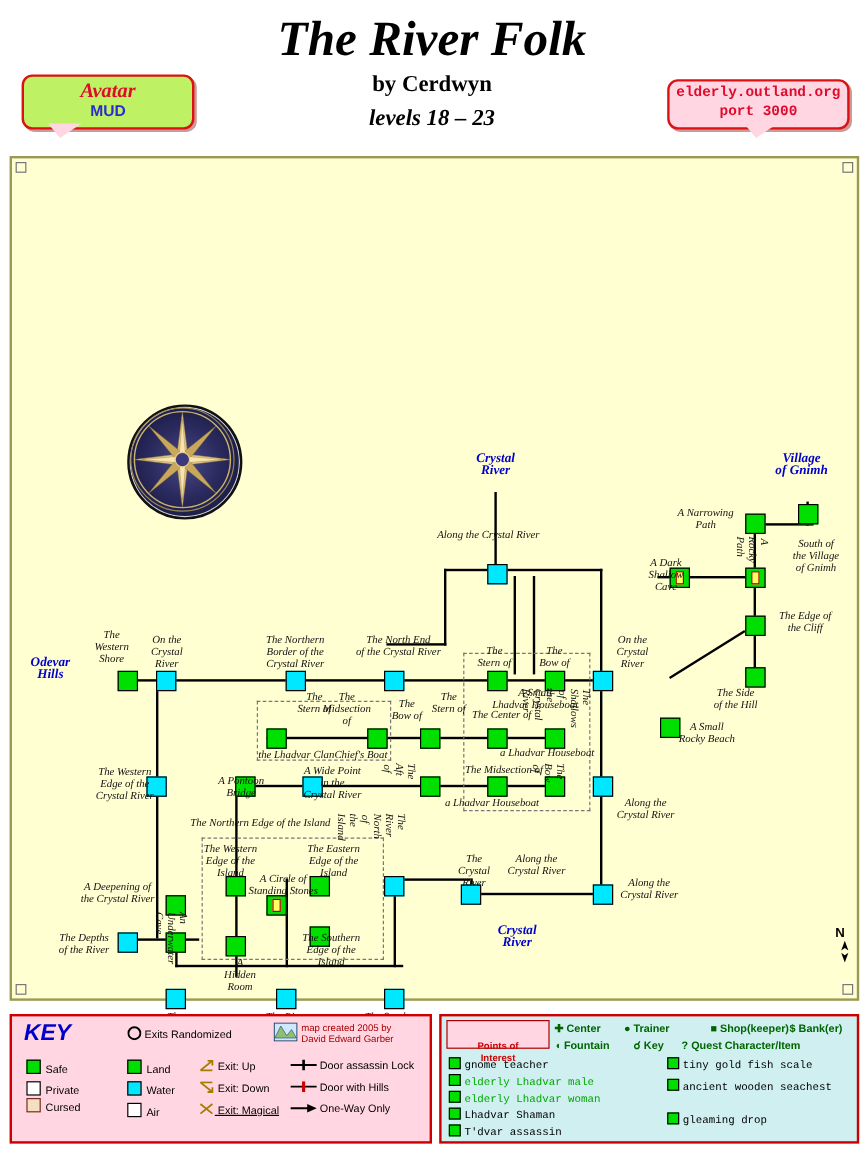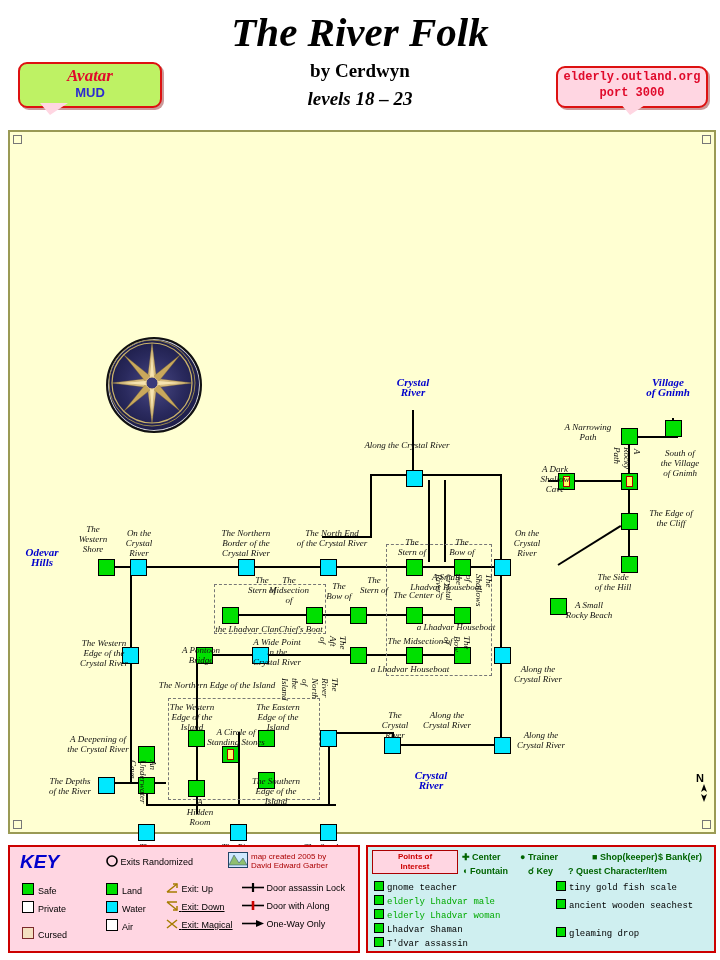--- a/index.html
+++ b/index.html
@@ -129,21 +129,21 @@
   
   #poi-panel{
     left:366px;top:845px;width:346px;height:104px;
     background:#cfeff0;border:2px solid #c00;
   }
   #poi-head{
     left:4px;top:3px;width:84px;height:22px;background:#ffd6e2;border:1px solid #a00;
   }
   #poi-head span{
     display:block;text-align:center;font-family:"Liberation Sans", sans-serif;
-    font-size:8px;font-weight:bold;color:#c00;line-height:10px;padding-top:1px;
+    font-size:8px;font-weight:bold;color:#c00;line-height:10px;padding-top:16px;
   }
   .poihdr{position:absolute;font-family:"Liberation Sans", sans-serif;font-size:9px;font-weight:bold;color:#006400;}
   .poiitem{position:absolute;font-family:"Liberation Mono", monospace;font-size:9px;color:#000;}
   .dot{display:inline-block;width:8px;height:8px;border:1px solid #000;background:#00e000;vertical-align:-1px;margin-right:3px;}
 </style>
 </head>
 <body>
 
 <div class="abs" id="title">The River Folk</div>
 <div class="abs" id="byline">by Cerdwyn</div>
@@ -389,34 +389,34 @@
     <svg width="20" height="16" viewBox="0 0 20 16" style="float:left;margin-right:3px">
       <rect x="0.5" y="0.5" width="19" height="15" fill="#cfe8ff" stroke="#246"></rect>
       <path d="M1 13 L6 3 L11 11 L15 6 L19 13 Z" fill="#8fbf70" stroke="#246" stroke-width="0.5"></path>
     </svg>
     <span style="font-family:'Liberation Sans',sans-serif;font-size:8px;color:#a00;line-height:9px;display:block;white-space:pre-line">map created 2005 by
 David Edward Garber</span>
   </div>
 
   <div class="abs keyrow" style="left:12px;top:36px;"><span class="swatch sw-green"></span><span>Safe</span></div>
   <div class="abs keyrow" style="left:12px;top:54px;"><span class="swatch sw-white"></span><span>Private</span></div>
-  <div class="abs keyrow" style="left:12px;top:80px;"><span class="swatch sw-maroon"></span><span>Cursed</span></div>
+  <div class="abs keyrow" style="left:12px;top:68px;"><span class="swatch sw-maroon"></span><span>Cursed</span></div>
 
   <div class="abs keyrow" style="left:96px;top:36px;"><span class="swatch sw-green"></span><span>Land</span></div>
   <div class="abs keyrow" style="left:96px;top:54px;"><span class="swatch sw-cyan"></span><span>Water</span></div>
   <div class="abs keyrow" style="left:96px;top:72px;"><span class="swatch sw-white"></span><span>Air</span></div>
 
   <div class="abs keyrow" style="left:156px;top:36px;">
     <svg width="13" height="11" viewBox="0 0 13 11" style="vertical-align:-2px">
         <path d="M1 9 L11 1 M1 9 L11 9" stroke="#a67c00" stroke-width="1.5" fill="none"></path>
         <path d="M7 1 L11 1 L11 5" stroke="#a67c00" stroke-width="1.5" fill="none"></path>
       </svg>
     <span>Exit: Up</span>
   </div>
-  <div class="abs keyrow" style="left:156px;top:54px;text-decoration:underline;">
+  <div class="abs keyrow" style="left:156px;top:54px;">
     <svg width="13" height="11" viewBox="0 0 13 11" style="vertical-align:-2px">
         <path d="M1 1 L11 9 M1 1 L11 1" stroke="#a67c00" stroke-width="1.5" fill="none"></path>
         <path d="M7 9 L11 9 L11 5" stroke="#a67c00" stroke-width="1.5" fill="none"></path>
       </svg>
     <span>Exit: Down</span>
   </div>
   <div class="abs keyrow" style="left:156px;top:72px;text-decoration:underline;">
     <svg width="13" height="11" viewBox="0 0 13 11" style="vertical-align:-2px">
         <path d="M1 9 L11 1 M1 1 L11 9" stroke="#a67c00" stroke-width="1.5" fill="none"></path>
       </svg>
@@ -428,21 +428,21 @@
         <line x1="0" y1="4.5" x2="22" y2="4.5" stroke="#000" stroke-width="1.6"></line>
         <line x1="11" y1="0" x2="11" y2="9" stroke="#000" stroke-width="2.2"></line>
       </svg>
     <span>Door assassin Lock</span>
   </div>
   <div class="abs keyrow" style="left:232px;top:54px;">
     <svg width="22" height="9" viewBox="0 0 22 9" style="vertical-align:-1px">
         <line x1="0" y1="4.5" x2="22" y2="4.5" stroke="#000" stroke-width="1.6"></line>
         <line x1="11" y1="0" x2="11" y2="9" stroke="#c00" stroke-width="2.6"></line>
       </svg>
-    <span>Door with Along</span>
+    <span>Door with Hills</span>
   </div>
   <div class="abs keyrow" style="left:232px;top:72px;">
     <svg width="22" height="9" viewBox="0 0 22 9" style="vertical-align:-1px">
         <line x1="0" y1="4.5" x2="16" y2="4.5" stroke="#000" stroke-width="1.6"></line>
         <polygon points="22,4.5 14,1 14,8" fill="#000"></polygon>
       </svg>
     <span>One-Way Only</span>
   </div>
 </div>
 

